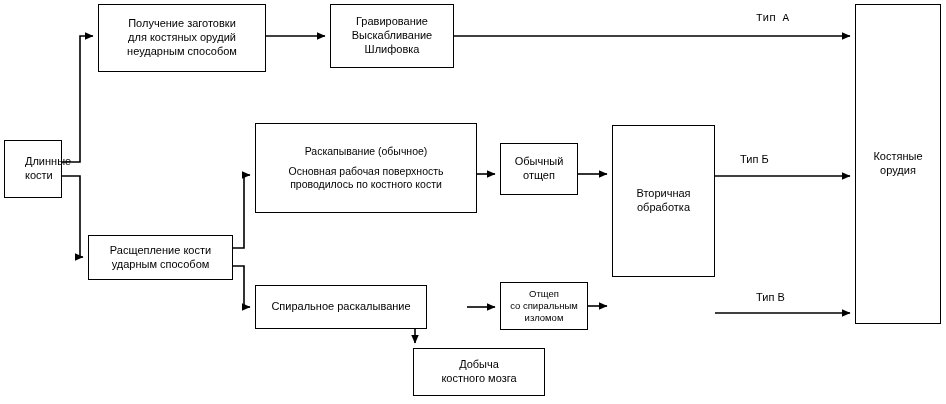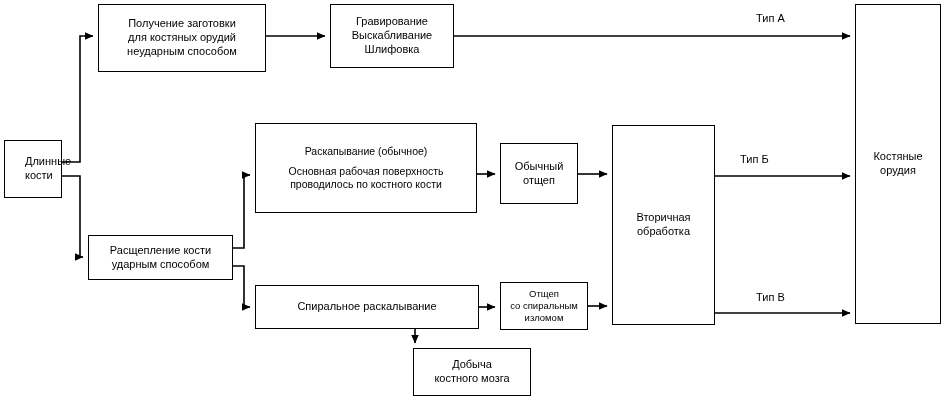--- a/index.html
+++ b/index.html
@@ -105,42 +105,42 @@
   <div class="node" id="n3" style="left: 88px; top: 235px; width: 145px; height: 45px; font-size: 11px; padding: 16px;">
       <span class="line">Расщепление кости</span>
       <span class="line">ударным способом</span>
     </div>
   <div class="node" id="n4" style="left: 255px; top: 123px; width: 222px; height: 90px; font-size: 10.5px; padding: 6px;">
       <span class="line">Раскапывание (обычное)</span>
       <span class="line" style="font-size: 5px;">&nbsp;</span>
       <span class="line">Основная рабочая поверхность</span>
       <span class="line">проводилось по костного кости</span>
     </div>
-  <div class="node" id="n5" style="left: 500px; top: 143px; width: 78px; height: 61px; font-size: 11px; padding: 4px; text-align: right;">
+  <div class="node" id="n5" style="left: 500px; top: 143px; width: 78px; height: 52px; font-size: 11px; padding: 4px; text-align: right;">
       <span class="line">Обычный</span>
       <span class="line">отщеп</span>
     </div>
-  <div class="node" id="n6" style="left: 255px; top: 285px; width: 224px; height: 44px; font-size: 11px; padding: 4px;">
+  <div class="node" id="n6" style="left: 255px; top: 285px; width: 172px; height: 44px; font-size: 11px; padding: 4px;">
       <span class="line">Спиральное раскалывание</span>
     </div>
   <div class="node" id="n7" style="left: 500px; top: 282px; width: 88px; height: 48px; font-size: 9.5px; padding: 3px;">
       <span class="line">Отщеп</span>
       <span class="line">со спиральным</span>
       <span class="line">изломом</span>
     </div>
-  <div class="node" id="n8" style="left: 413px; top: 348px; width: 118px; height: 48px; font-size: 11px; padding: 16px;">
+  <div class="node" id="n8" style="left: 413px; top: 348px; width: 132px; height: 48px; font-size: 11px; padding: 16px;">
       <span class="line">Добыча</span>
       <span class="line">костного мозга</span>
     </div>
-  <div class="node" id="n9" style="left: 612px; top: 125px; width: 103px; height: 200px; font-size: 11px; padding: 4px;">
+  <div class="node" id="n9" style="left: 612px; top: 125px; width: 103px; height: 152px; font-size: 11px; padding: 4px;">
       <span class="line">Вторичная</span>
       <span class="line">обработка</span>
     </div>
   <div class="node" id="n10" style="left: 855px; top: 4px; width: 86px; height: 320px; font-size: 11px; padding: 4px;">
       <span class="line">Костяные</span>
       <span class="line">орудия</span>
     </div>
 
-  <div class="label" id="l0" style="left: 756px; top: 12px; font-size: 11px;">Тип А</div>
+  <div class="label" id="l0" style="left: 756px; top: 12px; font-size: 11px; font-family: Liberation Mono, monospace;">Тип А</div>
   <div class="label" id="l1" style="left: 740px; top: 153px; font-size: 11px;">Тип Б</div>
   <div class="label" id="l2" style="left: 756px; top: 291px; font-size: 11px;">Тип В</div>
 
 </div>
 
 </body></html>

